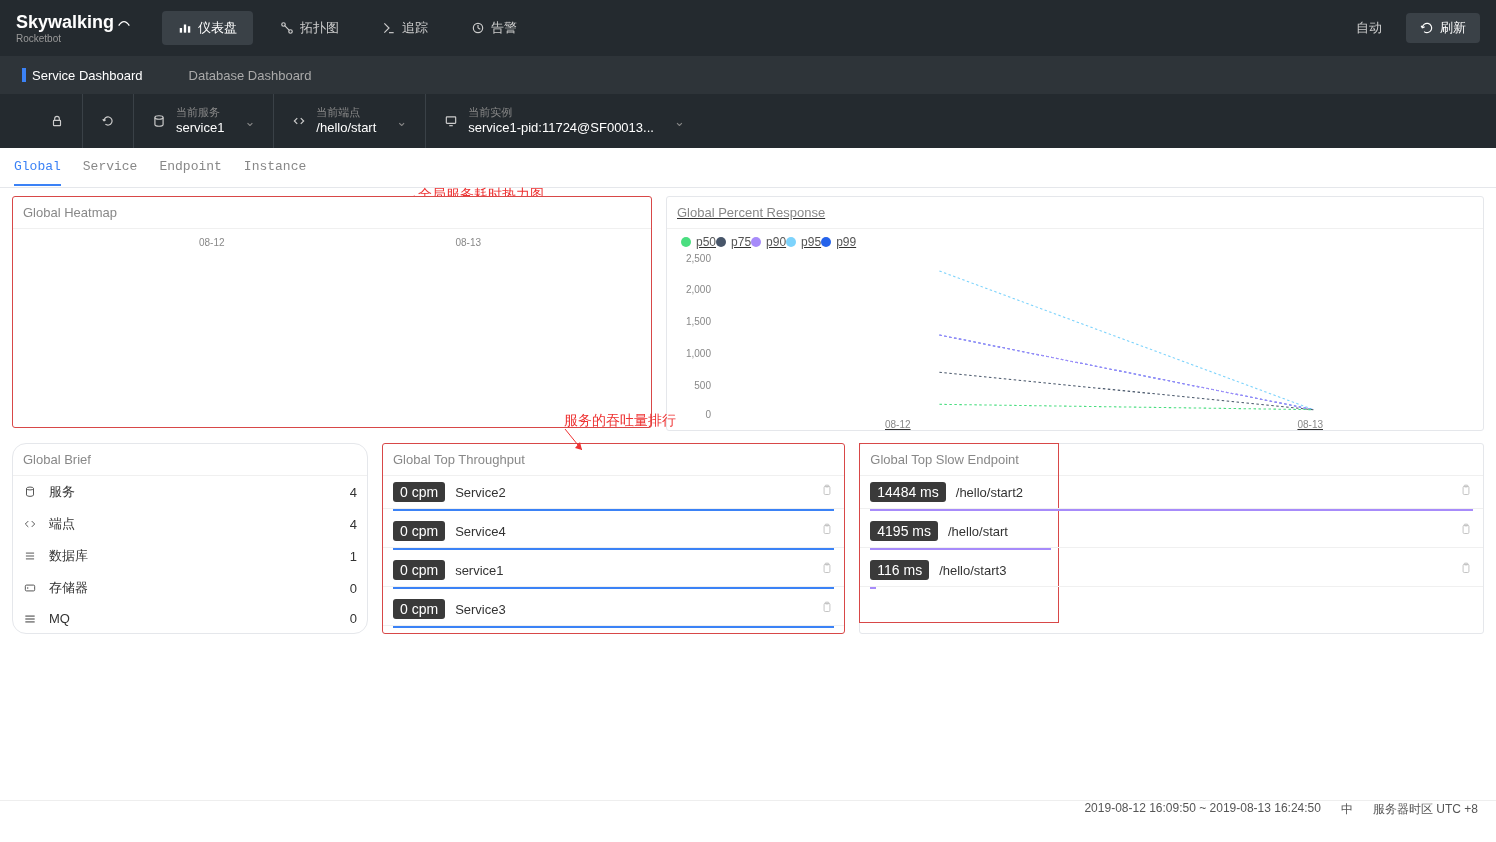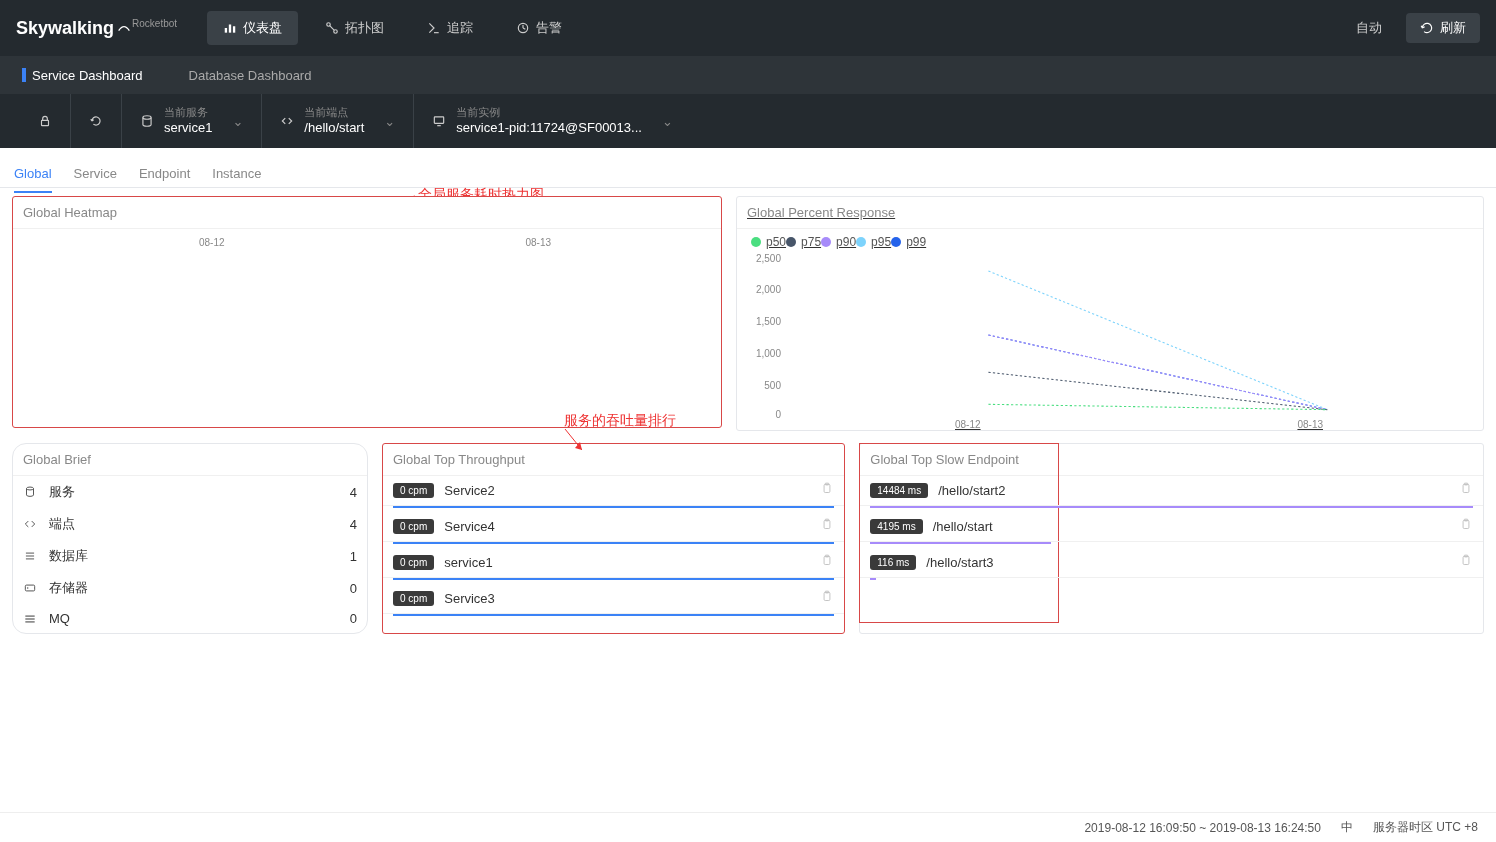--- a/index.html
+++ b/index.html
@@ -1,60 +1,60 @@
 <!DOCTYPE html>
 <html><head>
 <meta charset="utf-8">
 <style>
 * { box-sizing: border-box; margin: 0; padding: 0; }
 body { font-family: -apple-system, BlinkMacSystemFont, "Segoe UI", Arial, sans-serif; background: #fff; color: #333; font-size: 13px; width: 1496px; height: 842px; position: relative; overflow: hidden; }
 
 
 .header { background: #242a2f; height: 56px; display: flex; align-items: center; padding: 0 16px; color: #fff; }
-.logo-area { display: flex; flex-direction: row; margin-right: 30px; }
+.logo-area { display: flex; flex-direction: column; margin-right: 30px; }
 .logo-main { font-size: 18px; font-weight: 600; display: flex; align-items: center; }
 .logo-sub { font-size: 10px; color: #999; }
 .nav-items { display: flex; gap: 11px; flex: 1; }
 .nav-item { padding: 8px 16px; border-radius: 4px; display: flex; align-items: center; gap: 6px; cursor: pointer; color: #ccc; }
 .nav-item.active { background: #3a4147; color: #fff; }
 .header-right { display: flex; gap: 10px; align-items: center; }
 .auto-btn { padding: 6px 14px; color: #ccc; cursor: pointer; }
 .refresh-btn { background: #3a4147; padding: 6px 14px; border-radius: 4px; display: flex; align-items: center; gap: 6px; cursor: pointer; }
 
 
 .sub-tabs { background: #2e3439; height: 38px; display: flex; align-items: center; padding: 0 14px; gap: 30px; }
 .sub-tab { color: #aaa; padding: 4px 8px; cursor: pointer; display: flex; align-items: center; gap: 6px; }
 .sub-tab.active { color: #fff; }
 .sub-tab.active .bluebar { width: 4px; height: 14px; background: #3b82f6; display: inline-block; }
 
 
-.selector-bar { background: #242a2f; height: 54px; display: flex; align-items: center; padding: 0 20px; color: #fff; gap: 0; }
+.selector-bar { background: #242a2f; height: 54px; display: flex; align-items: center; padding: 0 32px; color: #fff; gap: 0; }
 .sel-icon-btn { padding: 0 18px; color: #ccc; cursor: pointer; height: 100%; display: flex; align-items: center; border-right: 1px solid #3a4147; }
 .sel-group { display: flex; align-items: center; gap: 10px; padding: 0 18px; height: 100%; border-right: 1px solid #3a4147; cursor: pointer; }
 .sel-group:last-child { border-right: none; }
 .sel-label { color: #888; font-size: 11px; }
 .sel-value { color: #fff; font-size: 13px; }
 .sel-text { display: flex; flex-direction: column; line-height: 1.3; }
 .chev { color: #888; margin-left: 10px; }
 
 
-.scope-tabs { background: #fff; border-bottom: 1px solid #e5e7eb; height: 40px; display: flex; align-items: flex-start; padding: 8px 14px; gap: 22px; }
+.scope-tabs { background: #fff; border-bottom: 1px solid #e5e7eb; height: 40px; display: flex; align-items: center; padding: 8px 14px; gap: 22px; font-family: Liberation Mono, monospace; }
 .scope-tab { color: #888; padding: 10px 0; cursor: pointer; border-bottom: 2px solid transparent; }
 .scope-tab.active { color: #3b82f6; border-bottom-color: #3b82f6; }
 
 
 .content { padding: 8px 12px; display: flex; flex-direction: column; gap: 12px; position: relative; }
 .row { display: flex; gap: 14px; }
 
 
 .panel { border: 1px solid #e5e7eb; border-radius: 3px; background: #fff; }
 .panel-title { padding: 8px 10px; color: #888; font-size: 13px; border-bottom: 1px solid #f0f0f0; }
 .panel-body { padding: 10px; }
 
-.heatmap-panel { width: 710px; height: 232px; border: 1px solid #d84848; position: relative; }
+.heatmap-panel { width: 640px; height: 232px; border: 1px solid #d84848; position: relative; }
 .response-panel { flex: 1; text-decoration: underline; }
 
 
 .heatmap { position: relative; height: 180px; margin-left: 56px; }
 .hm-yaxis { position: absolute; left: -56px; top: 0; height: 100%; width: 54px; }
 .hm-ytick { position: absolute; right: 4px; font-size: 10px; color: #555; }
 .hm-row { position: absolute; left: 0; right: 0; height: 8px; }
 .hm-xaxis { display: flex; justify-content: space-between; font-size: 10px; color: #888; margin-left: 56px; padding: 4px 160px 0 120px; }
 .tooltip-dark { position: absolute; background: #2a2a2a; color: #fff; padding: 6px 10px; border-radius: 3px; font-size: 12px; font-weight: 600; }
 
@@ -73,33 +73,33 @@
 
 .brief-panel { width: 356px; border-radius: 14px; }
 .brief-row { display: flex; justify-content: space-between; align-items: center; padding: 7px 10px; }
 .brief-left { display: flex; align-items: center; gap: 12px; }
 .brief-icon { width: 18px; color: #555; }
 
 
 .list-panel { flex: 1; border: 1px solid #d84848; }
 .slow-panel { flex: 1.35; }
 .list-item { padding: 6px 10px; display: flex; align-items: center; gap: 10px; position: relative; border-bottom: 1px solid #f0f0f0; }
-.badge { background: #3a3a3a; color: #fff; padding: 2px 7px; border-radius: 3px; font-size: 10px; white-space: nowrap; }
+.badge { background: #3a3a3a; color: #fff; padding: 2px 7px; border-radius: 3px; font-size: 14px; white-space: nowrap; }
 .clip-icon { margin-left: auto; color: #bbb; cursor: pointer; }
 .progress-line { height: 2px; position: relative; margin: 0 10px 4px 10px; }
 .prog-blue { background: #3b82f6; height: 100%; }
 .prog-purple { background: #a78bfa; height: 100%; }
 
 
 .annotation { position: absolute; color: #e33; font-size: 14px; font-weight: 500; }
 .ann-line-svg { position: absolute; pointer-events: none; }
 .red-box { border: 1px solid #d84848 !important; }
 
 
-.footer { position: absolute; bottom: 0; left: 0; right: 0; height: 30px; display: flex; align-items: center; justify-content: flex-end; padding: 0 18px; gap: 20px; font-size: 12px; color: #555; background: #fff; border-top: 1px solid #eee; }
+.footer { position: absolute; bottom: 12px; left: 0; right: 0; height: 30px; display: flex; align-items: flex-start; justify-content: flex-end; padding: 0 18px; gap: 20px; font-size: 12px; color: #555; background: #fff; border-top: 1px solid #eee; }
 
 
 .ico { width: 14px; height: 14px; display: inline-block; }
 </style>
 </head>
 <body>
 
 <div class="header">
   <div class="logo-area">
     <span class="logo-main">

